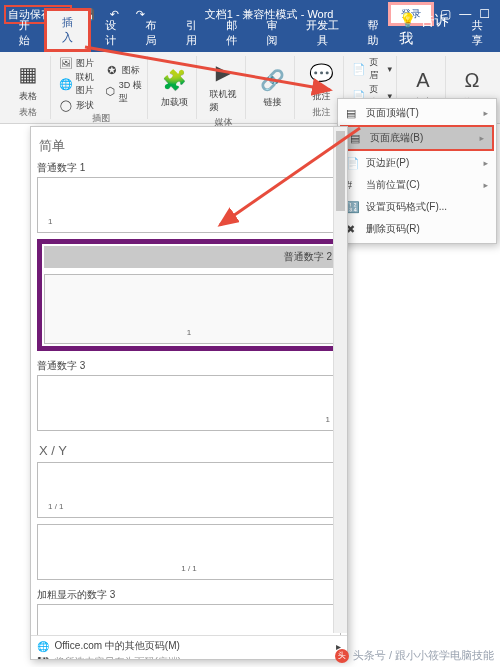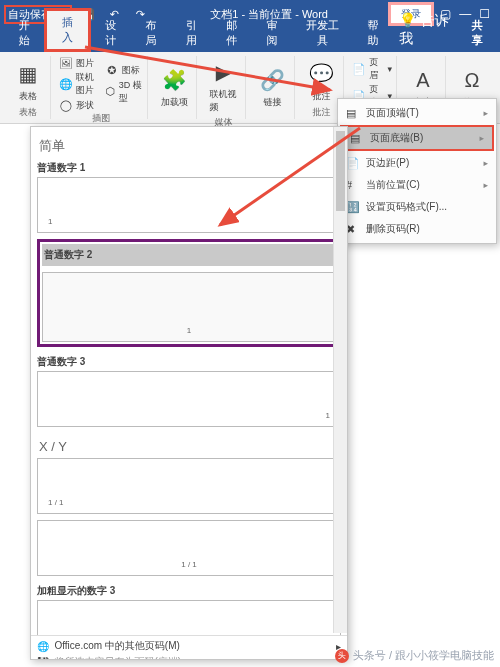--- a/index.html
+++ b/index.html
@@ -7,42 +7,42 @@
   .titlebar { height: 28px; background: #2b579a; color: #fff; display: flex; align-items: center; padding: 0 4px; }
   .qat { display: flex; gap: 6px; align-items: center; }
   .qat-btn { width: 20px; height: 20px; display: flex; align-items: center; justify-content: center; font-size: 11px; }
   .title-center { flex: 1; text-align: center; font-size: 11px; }
   .login-btn { background: #fff; color: #2b579a; padding: 2px 10px; font-size: 10px; border: 3px solid #fca5a5; }
   .win-btns { display: flex; gap: 8px; padding: 0 6px; font-size: 12px; }
   .ribbon-tabs { height: 24px; background: #2b579a; display: flex; align-items: flex-end; padding-left: 4px; }
   .tab { padding: 4px 10px; color: #fff; font-size: 11px; text-align: center; }
   .tab.active { background: #f3f3f3; color: #2b579a; }
   .tab.highlight { border: 3px solid #e74c3c; }
-  .share { margin-left: auto; color: #fff; padding: 4px 8px; font-weight: bold; }
+  .share { margin-left: auto; color: #fff; padding: 4px 8px; }
   .tell-me { color: #fff; padding: 4px 6px; font-size: 14px; }
   .ribbon { height: 72px; background: #f3f3f3; border-bottom: 1px solid #d4d4d4; display: flex; padding: 4px 6px; gap: 4px; }
   .group { display: flex; flex-direction: column; justify-content: space-between; border-right: 1px solid #e0e0e0; padding: 0 4px; }
   .group-items { display: flex; gap: 4px; flex: 1; align-items: center; }
   .group-label { text-align: center; font-size: 9px; color: #666; }
   .ribbon-btn { display: flex; flex-direction: column; align-items: center; gap: 2px; font-size: 9px; color: #444; padding: 2px 4px; }
   .ribbon-btn .ico { width: 20px; height: 20px; display: flex; align-items: center; justify-content: center; font-size: 14px; }
   .ribbon-btn.big .ico { width: 28px; height: 28px; font-size: 20px; }
   .stack { display: flex; flex-direction: column; gap: 1px; font-size: 9px; color: #444; }
   .stack-row { display: flex; align-items: center; gap: 3px; }
   .stack-row .ico { width: 14px; height: 14px; font-size: 11px; display: inline-flex; align-items: center; justify-content: center; }
   .page-num-hl { border: 2px solid #e74c3c; border-radius: 2px; padding: 0 1px; }
   .gallery-container { position: absolute; top: 126px; left: 30px; width: 318px; height: 534px; background: #fff; border: 1px solid #c6c6c6; box-shadow: 2px 2px 8px rgba(0,0,0,0.25); overflow: hidden; }
   .gallery-scroll { height: 508px; overflow-y: auto; padding: 4px 6px; }
   .section-header { font-size: 13px; color: #666; padding: 6px 2px 4px; }
   .gallery-item { margin-bottom: 6px; }
-  .gallery-label { font-size: 10px; color: #444; padding: 2px 0; font-weight: bold; }
+  .gallery-label { font-size: 10px; color: #444; padding: 2px 0; }
   .preview { height: 56px; border: 1px solid #bbb; background: #fff; display: flex; align-items: flex-end; justify-content: center; padding-bottom: 6px; font-size: 8px; color: #666; }
   .preview.left { justify-content: flex-start; padding-left: 10px; }
   .preview.right { justify-content: flex-end; padding-right: 10px; }
-  .gallery-item.highlighted { border: 3px solid #701a75; padding: 2px; }
+  .gallery-item.highlighted { border: 5px solid #701a75; padding: 2px; text-align: right; }
   .gallery-item.highlighted .preview { height: 70px; background: #f9f9f9; }
   .gallery-item.selected-head { background: #c9c9c9; padding: 2px; }
   .gallery-footer { border-top: 1px solid #ddd; padding: 3px 6px; display: flex; flex-direction: column; gap: 2px; font-size: 10px; color: #444; }
   .gallery-footer-row { display: flex; align-items: center; gap: 5px; }
   .submenu { position: absolute; top: 98px; left: 337px; width: 160px; background: #fcfcfc; border: 1px solid #c6c6c6; box-shadow: 2px 2px 8px rgba(0,0,0,0.25); padding: 3px 0; }
   .submenu-item { padding: 4px 8px; display: flex; align-items: center; gap: 6px; font-size: 10px; color: #444; }
   .submenu-item .ico { width: 14px; font-size: 11px; }
   .submenu-item .arrow { margin-left: auto; font-size: 9px; color: #888; }
   .submenu-item.hover { background: #c5c5c5; border: 1px solid #2b579a; }
   .submenu-item.hl-outer { border: 2px solid #e74c3c; margin: 1px 2px; }
@@ -59,21 +59,21 @@
 <div class="titlebar">
   <div class="qat">
     <div class="autosave-hl">
       <span>自动保存</span>
       <span>◯</span>
     </div>
     <span class="qat-btn">💾</span>
     <span class="qat-btn">↶</span>
     <span class="qat-btn">↷</span>
   </div>
-  <div class="title-center">文档1 - 当前位置 - Word</div>
+  <div class="title-center">文档1 - 兼容性模式 - Word</div>
   <div class="login-btn">登录</div>
   <div class="win-btns">
     <span>▢</span>
     <span>—</span>
     <span>☐</span>
   </div>
 </div>
 
 <div class="ribbon-tabs">
   <div class="tab">开始</div>

